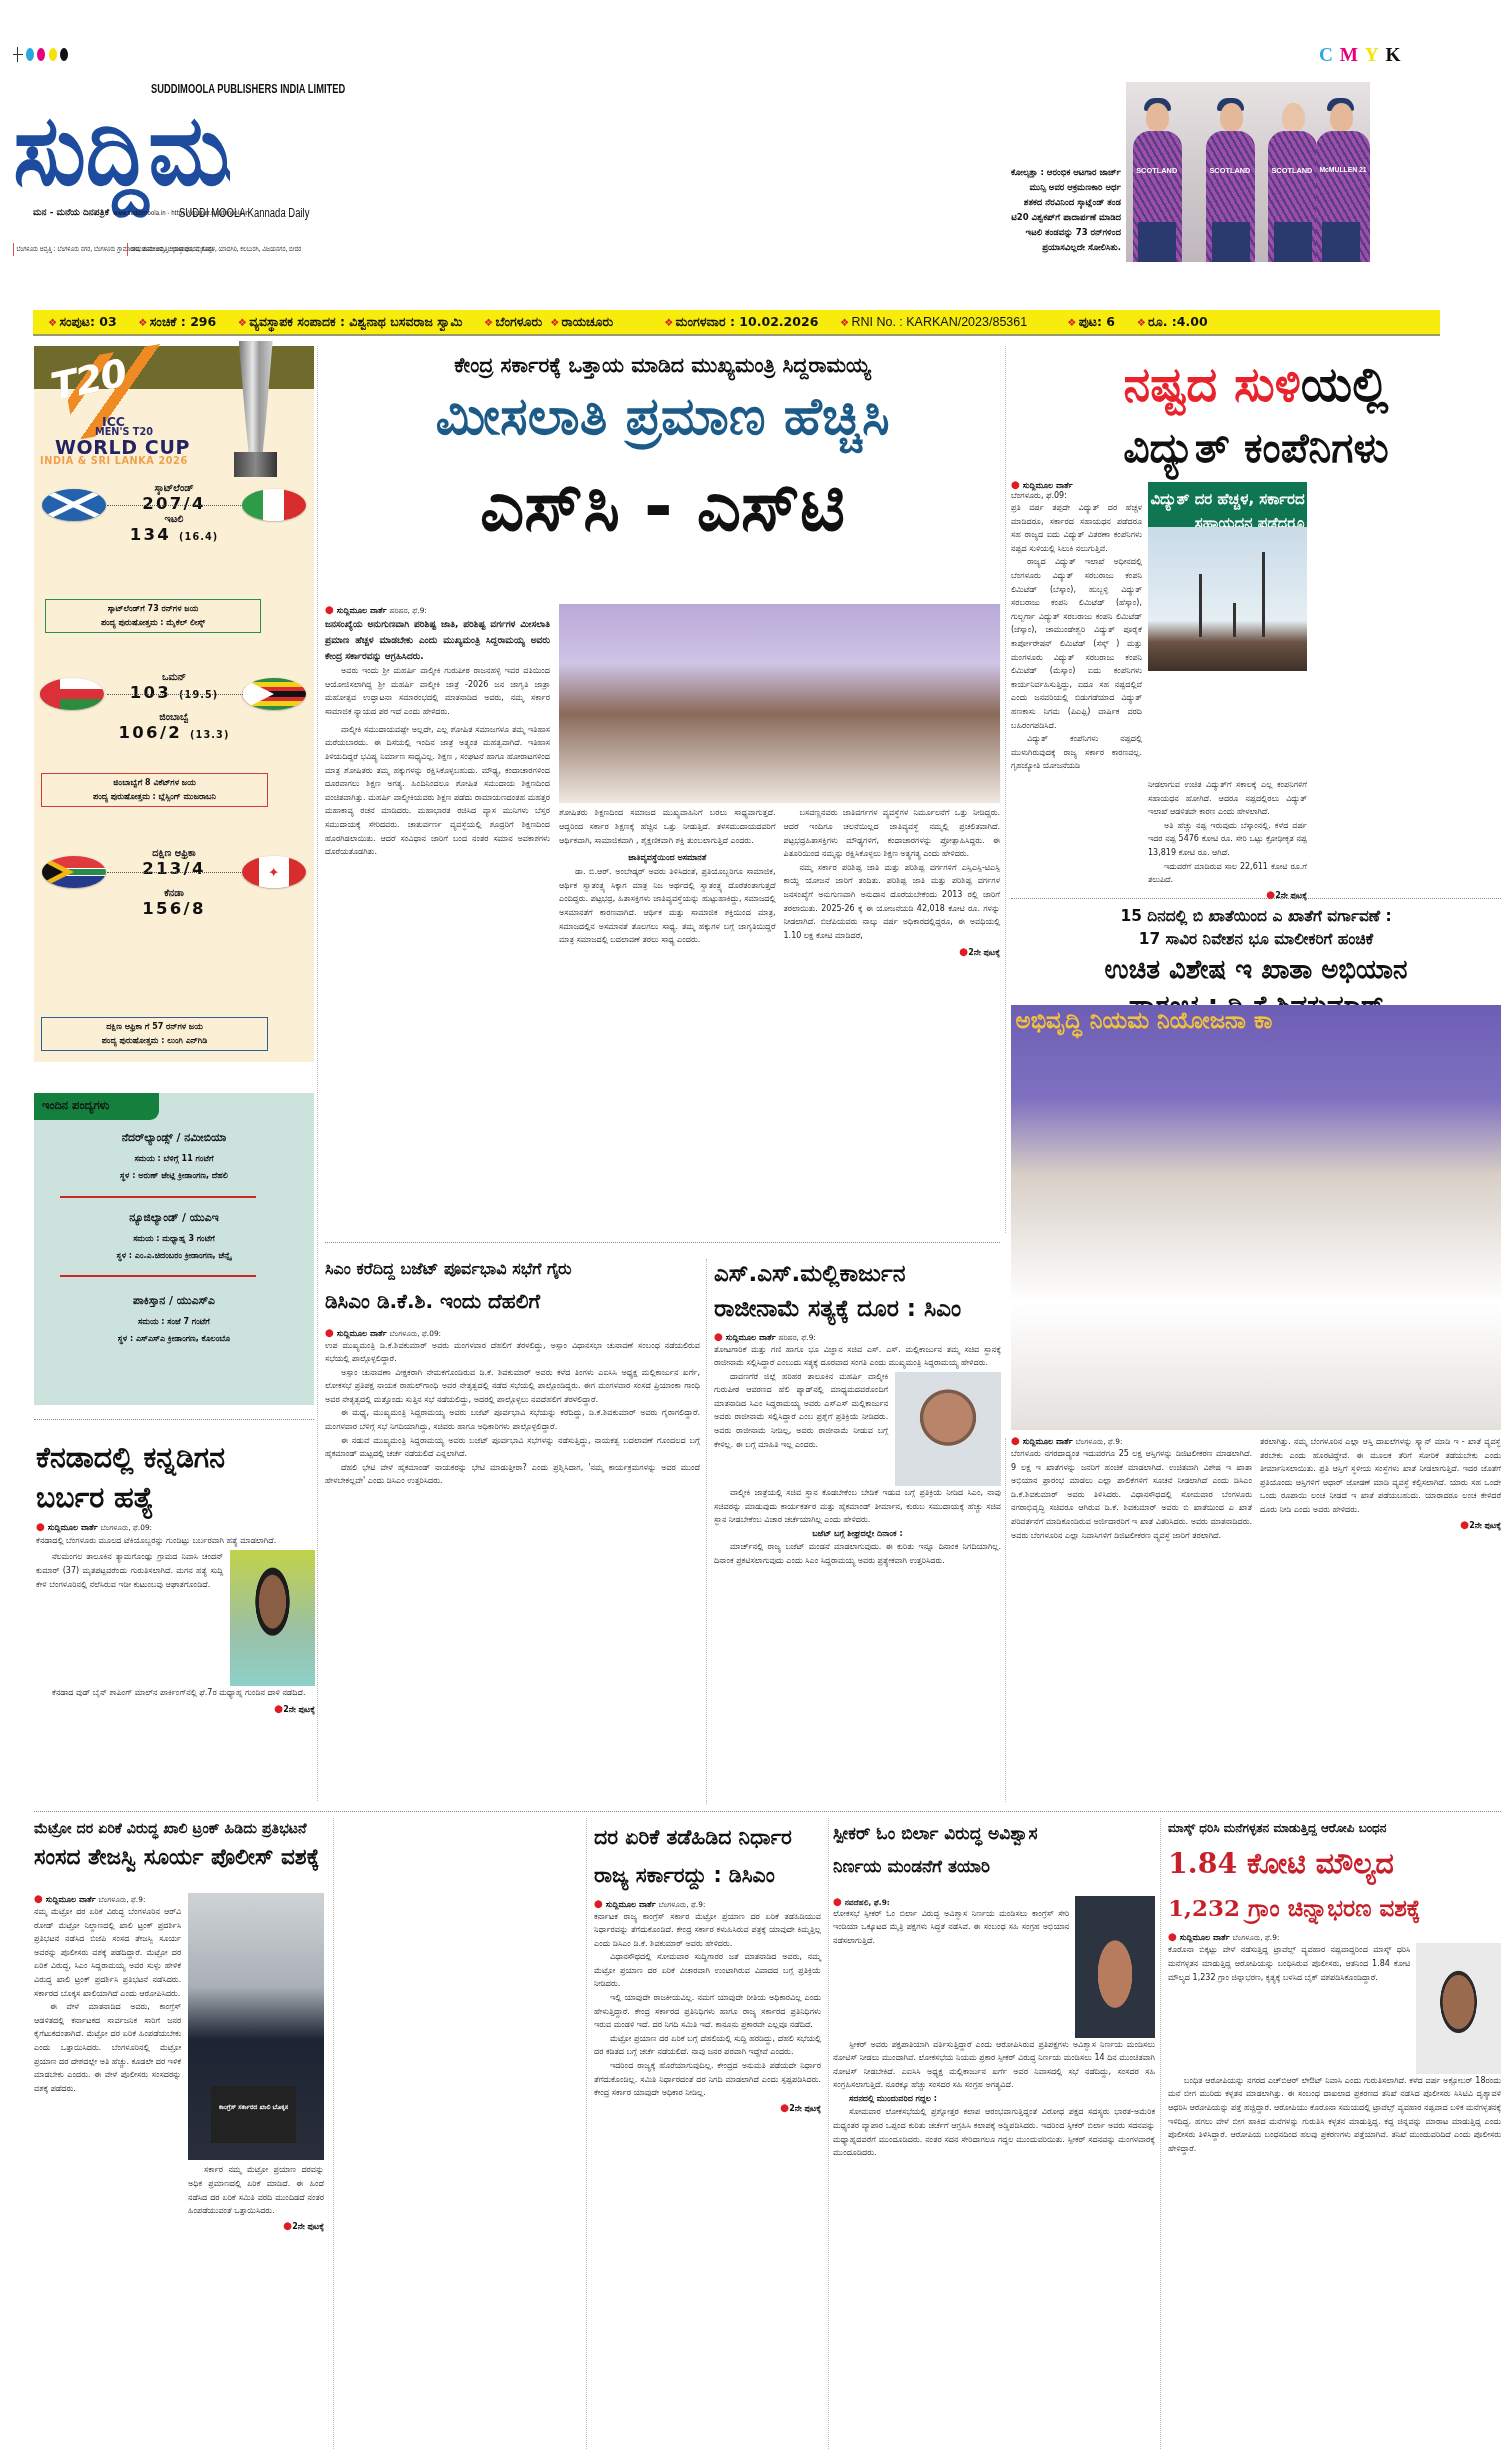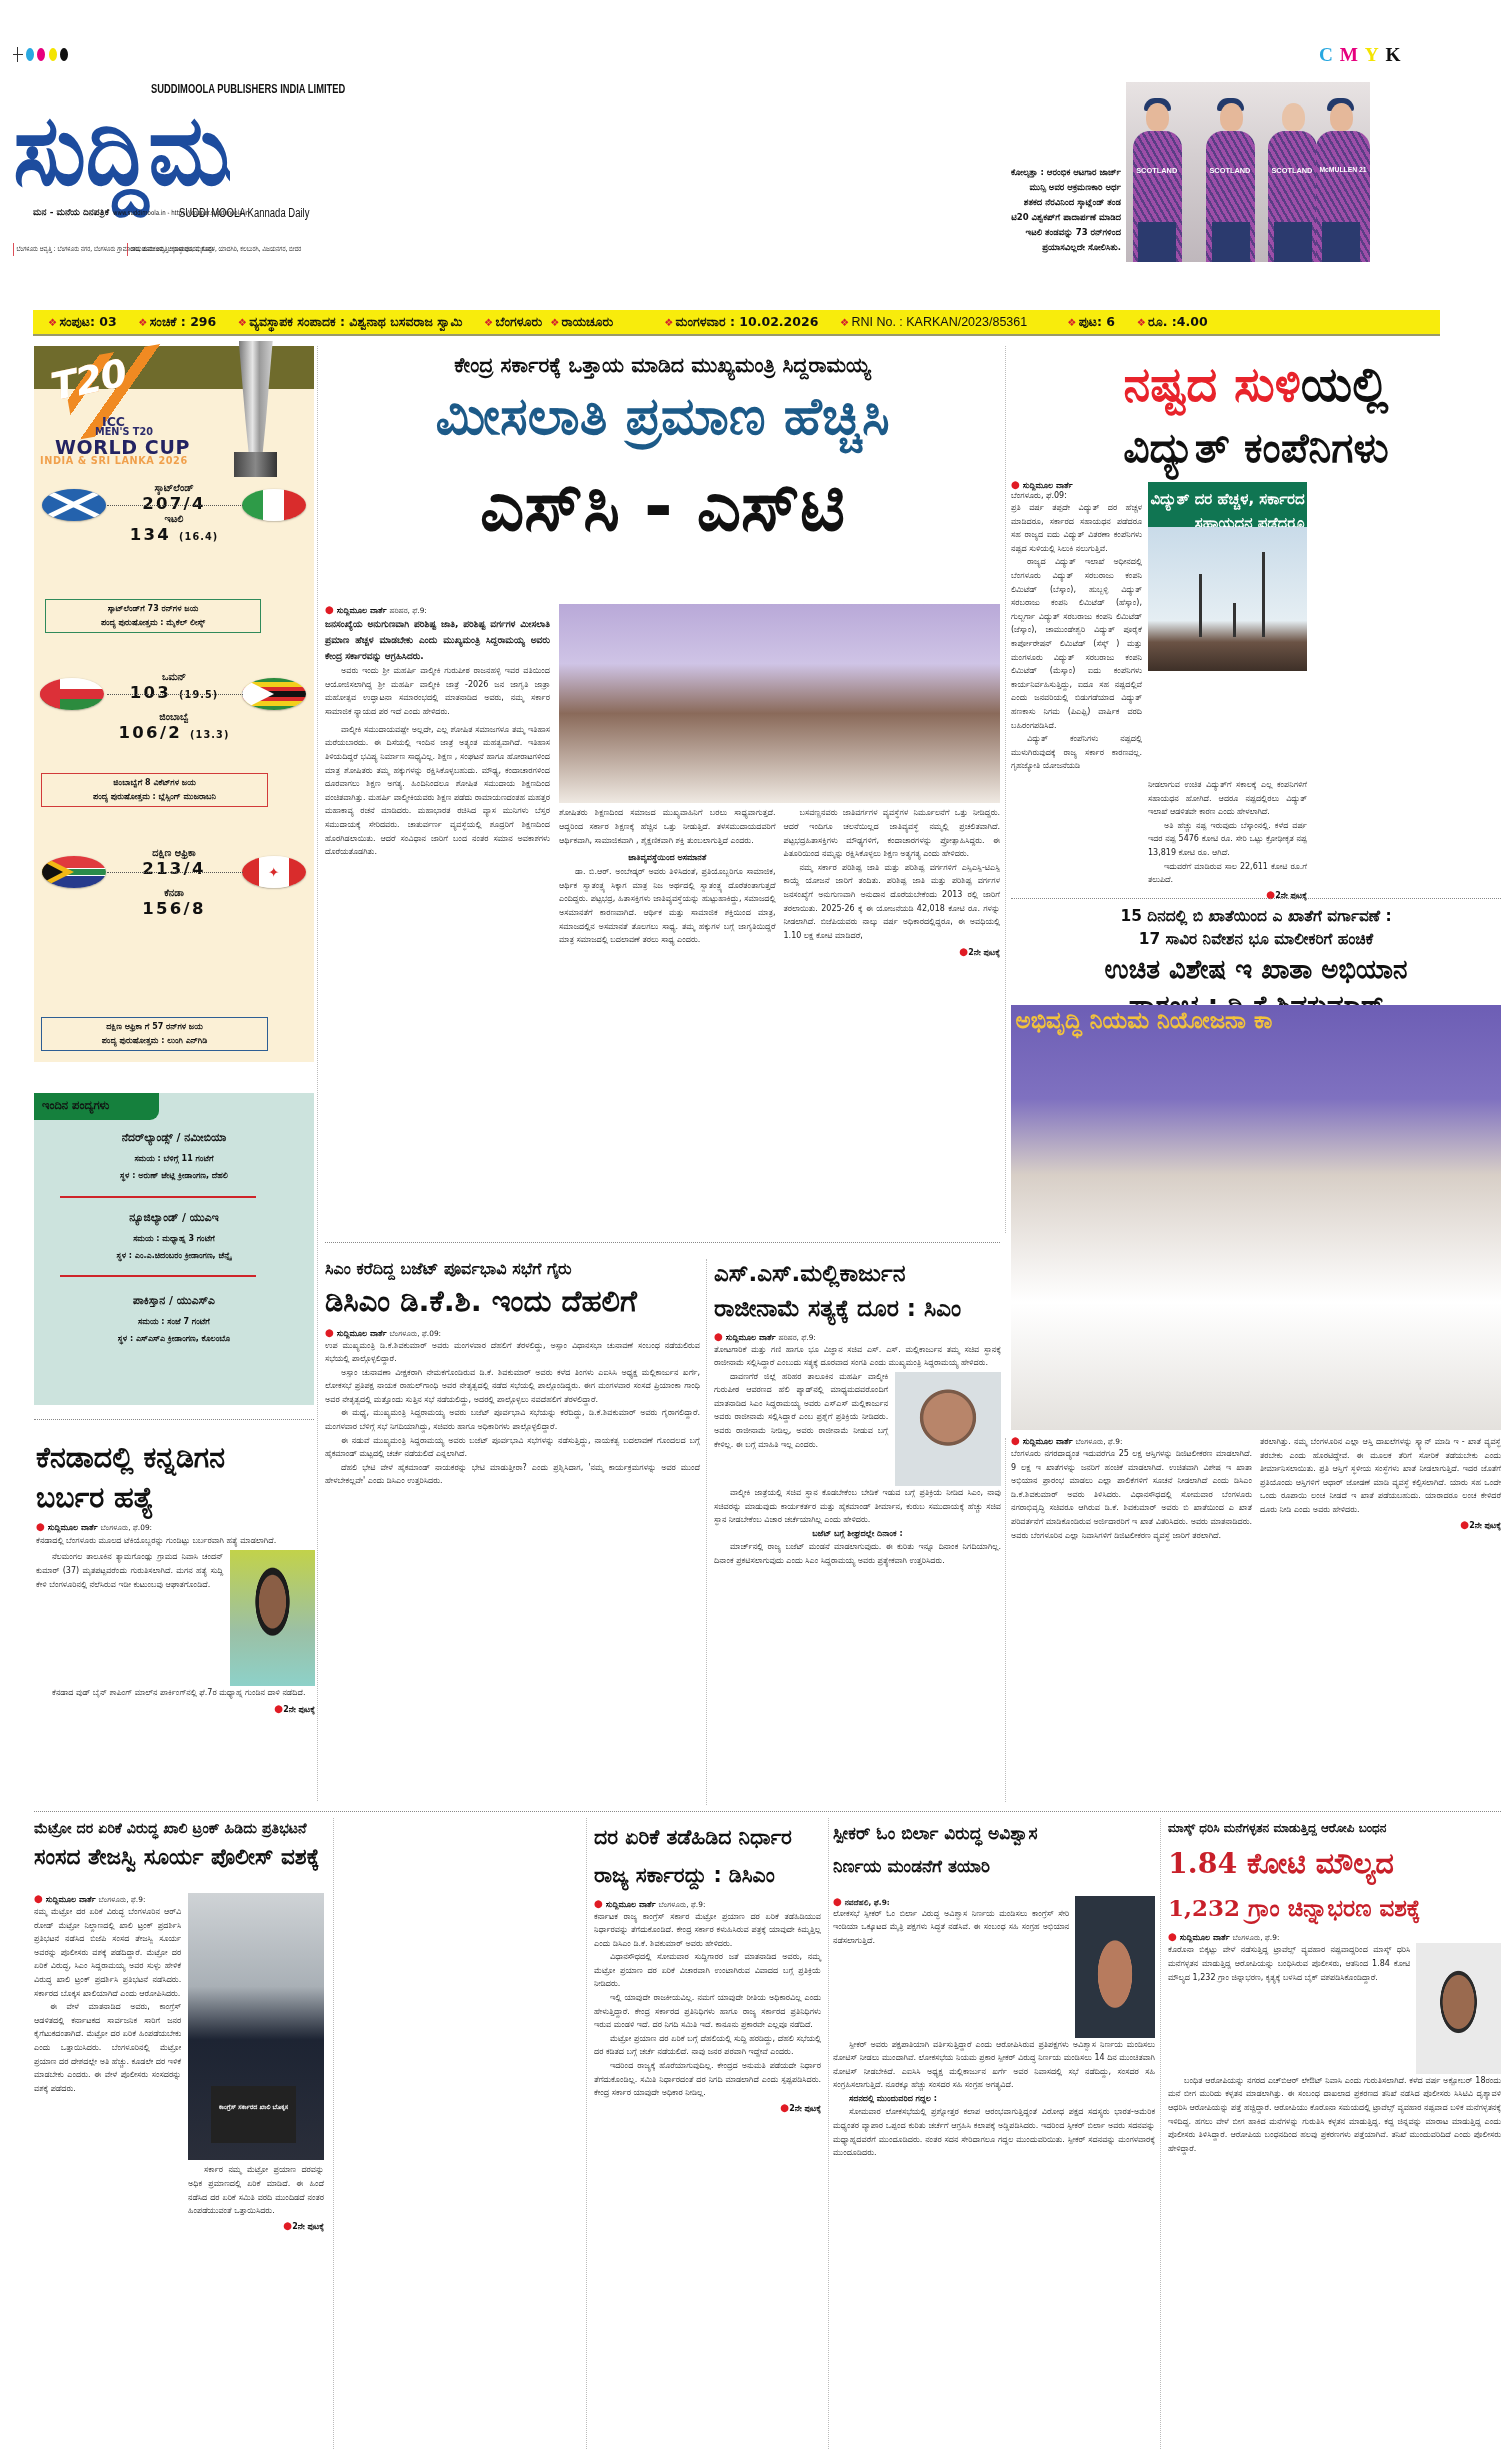--- a/index.html
+++ b/index.html
@@ -367,21 +367,21 @@
         <p class="noind" data-name="paragraph">ತರಲಾಗಿತ್ತು. ನಮ್ಮ ಬೆಂಗಳೂರಿನ ಎಲ್ಲಾ ಆಸ್ತಿ ದಾಖಲೆಗಳನ್ನು ಸ್ಕ್ಯಾನ್ ಮಾಡಿ ಇ - ಖಾತೆ ವ್ಯವಸ್ಥೆ ತರಬೇಕು ಎಂದು ಹೊರಟಿದ್ದೇವೆ. ಈ ಮೂಲಕ ತೆರಿಗೆ ಸೋರಿಕೆ ತಡೆಯಬೇಕು ಎಂದು ತೀರ್ಮಾನಿಸಲಾಯಿತು. ಪ್ರತಿ ಆಸ್ತಿಗೆ ಸ್ಥಳೀಯ ಸಂಸ್ಥೆಗಳು ಖಾತೆ ನೀಡಲಾಗುತ್ತಿದೆ. ಇದರ ಜೊತೆಗೆ ಪ್ರತಿಯೊಂದು ಆಸ್ತಿಗಳಿಗೆ ಆಧಾರ್ ಜೋಡಣೆ ಮಾಡಿ ವ್ಯವಸ್ಥೆ ಕಲ್ಪಿಸಲಾಗಿದೆ. ಯಾರು ಸಹ ಒಂದೇ ಒಂದು ರೂಪಾಯಿ ಲಂಚ ನೀಡದೆ ಇ ಖಾತೆ ಪಡೆಯಬಹುದು. ಯಾರಾದರೂ ಲಂಚ ಕೇಳಿದರೆ ದೂರು ನೀಡಿ ಎಂದು ಅವರು ಹೇಳಿದರು.</p>
       </div>
     <div class="cont" style="text-align:right;margin-top:2.3px" data-name="continued-marker"><span class="bullet">●</span><span data-name="continued-text">2ನೇ ಪುಟಕ್ಕೆ</span></div>
   </div>
 </div>
 
 <div class="abs hr-dot" style="left:325px;top:1242px;width:675px" data-name="divider"></div>
 
 <div class="abs" style="left:325px;top:1256px;width:375px" data-name="story-dks-delhi">
   <div class="kicker" style="font-size:16px;line-height:25px" data-name="kicker">ಸಿಎಂ ಕರೆದಿದ್ದ ಬಜೆಟ್ ಪೂರ್ವಭಾವಿ ಸಭೆಗೆ ಗೈರು</div>
-  <div class="big" style="font-size:29px;line-height:41px" data-name="headline">ಡಿಸಿಎಂ ಡಿ.ಕೆ.ಶಿ. ಇಂದು ದೆಹಲಿಗೆ</div>
+  <div class="big" style="font-size:20px;line-height:41px" data-name="headline">ಡಿಸಿಎಂ ಡಿ.ಕೆ.ಶಿ. ಇಂದು ದೆಹಲಿಗೆ</div>
   <div class="byline" style="margin-top:4.5px" data-name="byline"><span class="bullet">●</span> <span data-name="agency">ಸುದ್ದಿಮೂಲ ವಾರ್ತೆ</span> <span class="place" data-name="dateline">ಬೆಂಗಳೂರು, ಫೆ.09:</span></div>
   <div class="body" data-name="story-body">
     <p class="noind" data-name="paragraph">ಉಪ ಮುಖ್ಯಮಂತ್ರಿ ಡಿ.ಕೆ.ಶಿವಕುಮಾರ್ ಅವರು ಮಂಗಳವಾರ ದೆಹಲಿಗೆ ತೆರಳಲಿದ್ದು, ಅಸ್ಸಾಂ ವಿಧಾನಸಭಾ ಚುನಾವಣೆ ಸಂಬಂಧ ನಡೆಯಲಿರುವ ಸಭೆಯಲ್ಲಿ ಪಾಲ್ಗೊಳ್ಳಲಿದ್ದಾರೆ.</p>
     <p data-name="paragraph">ಅಸ್ಸಾಂ ಚುನಾವಣಾ ವೀಕ್ಷಕರಾಗಿ ನೇಮಕಗೊಂಡಿರುವ ಡಿ.ಕೆ. ಶಿವಕುಮಾರ್ ಅವರು ಕಳೆದ ತಿಂಗಳು ಎಐಸಿಸಿ ಅಧ್ಯಕ್ಷ ಮಲ್ಲಿಕಾರ್ಜುನ ಖರ್ಗೆ, ಲೋಕಸಭೆ ಪ್ರತಿಪಕ್ಷ ನಾಯಕ ರಾಹುಲ್‌ಗಾಂಧಿ ಅವರ ನೇತೃತ್ವದಲ್ಲಿ ನಡೆದ ಸಭೆಯಲ್ಲಿ ಪಾಲ್ಗೊಂಡಿದ್ದರು. ಈಗ ಮಂಗಳವಾರ ಸಂಸದೆ ಪ್ರಿಯಾಂಕಾ ಗಾಂಧಿ ಅವರ ನೇತೃತ್ವದಲ್ಲಿ ಮತ್ತೊಂದು ಸುತ್ತಿನ ಸಭೆ ನಡೆಯಲಿದ್ದು, ಅದರಲ್ಲಿ ಪಾಲ್ಗೊಳ್ಳಲು ನವದೆಹಲಿಗೆ ತೆರಳಲಿದ್ದಾರೆ.</p>
     <p data-name="paragraph">ಈ ಮಧ್ಯೆ, ಮುಖ್ಯಮಂತ್ರಿ ಸಿದ್ದರಾಮಯ್ಯ ಅವರು ಬಜೆಟ್ ಪೂರ್ವಭಾವಿ ಸಭೆಯನ್ನು ಕರೆದಿದ್ದು, ಡಿ.ಕೆ.ಶಿವಕುಮಾರ್ ಅವರು ಗೈರಾಗಲಿದ್ದಾರೆ. ಮಂಗಳವಾರ ಬೆಳಿಗ್ಗೆ ಸಭೆ ನಿಗದಿಯಾಗಿದ್ದು, ಸಚಿವರು ಹಾಗೂ ಅಧಿಕಾರಿಗಳು ಪಾಲ್ಗೊಳ್ಳಲಿದ್ದಾರೆ.</p>
     <p data-name="paragraph">ಈ ನಡುವೆ ಮುಖ್ಯಮಂತ್ರಿ ಸಿದ್ದರಾಮಯ್ಯ ಅವರು ಬಜೆಟ್ ಪೂರ್ವಭಾವಿ ಸಭೆಗಳನ್ನು ನಡೆಸುತ್ತಿದ್ದು, ನಾಯಕತ್ವ ಬದಲಾವಣೆ ಗೊಂದಲದ ಬಗ್ಗೆ ಹೈಕಮಾಂಡ್ ಮಟ್ಟದಲ್ಲಿ ಚರ್ಚೆ ನಡೆಯಲಿದೆ ಎನ್ನಲಾಗಿದೆ.</p>
     <p data-name="paragraph">ದೆಹಲಿ ಭೇಟಿ ವೇಳೆ ಹೈಕಮಾಂಡ್ ನಾಯಕರನ್ನು ಭೇಟಿ ಮಾಡುತ್ತೀರಾ? ಎಂದು ಪ್ರಶ್ನಿಸಿದಾಗ, 'ನಮ್ಮ ಕಾರ್ಯಕ್ರಮಗಳನ್ನು ಅವರ ಮುಂದೆ ಹೇಳಬೇಕಲ್ಲವೇ' ಎಂದು ಡಿಸಿಎಂ ಉತ್ತರಿಸಿದರು.</p>
   </div>
 </div>
 <div class="abs col-rule" style="left:706px;top:1259px;height:546px" data-name="column-rule"></div>

